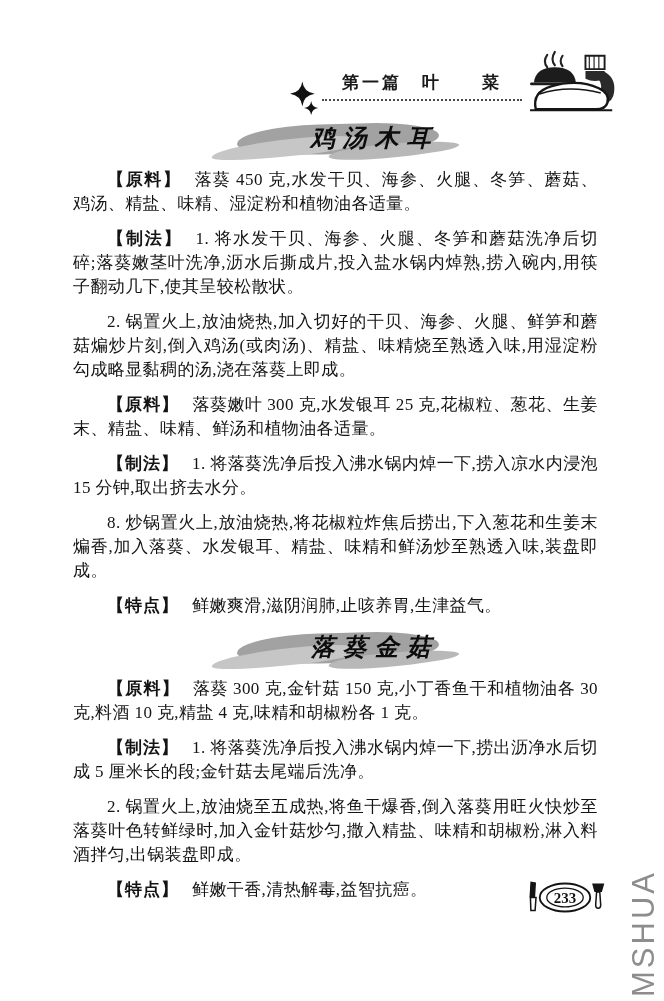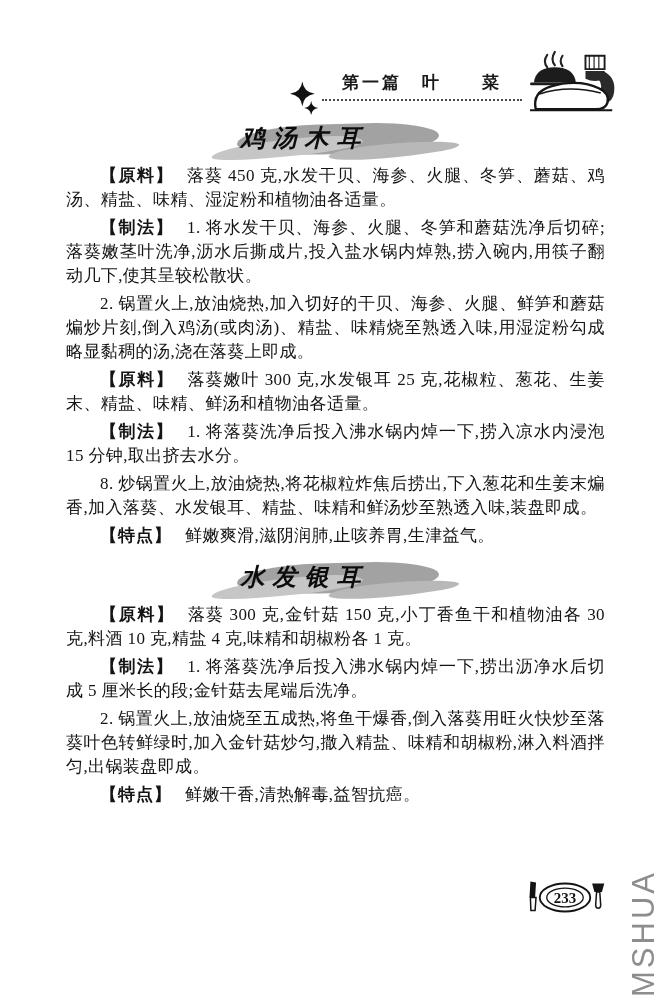--- a/index.html
+++ b/index.html
@@ -78,33 +78,33 @@
     right: -20px; bottom: -4px;
     width: 65%; height: 45%;
     background: #b8b8b8;
     border-radius: 50% 50% 60% 40% / 60% 50% 55% 45%;
     transform: rotate(-3deg);
   }
   .banner-title {
     position: relative;
     z-index: 1;
     display: block;
-    text-align: left;
+    text-align: right;
     font-family: "Liberation Serif", serif;
     font-style: italic;
     font-weight: bold;
     font-size: 24px;
     line-height: 33px;
     letter-spacing: 8px;
     text-indent: 8px;
     color: #0c0c0c;
   }
 
   .para {
-    margin: 4px;
+    margin: 11px;
     font-size: 17px;
     line-height: 24px;
     text-indent: 2em;
     text-align: justify;
     letter-spacing: 0.4px;
   }
   .para .label {
     font-family: "Liberation Sans", sans-serif;
     font-weight: bold;
     margin-right: 13px;
@@ -180,21 +180,21 @@
     <section class="recipe">
       <p class="para"><span class="label">【原料】</span><span>落葵嫩叶 300 克,水发银耳 25 克,花椒粒、葱花、生姜末、精盐、味精、鲜汤和植物油各适量。</span></p>
       <p class="para"><span class="label">【制法】</span><span>1. 将落葵洗净后投入沸水锅内焯一下,捞入凉水内浸泡 15 分钟,取出挤去水分。</span></p>
       <p class="para"><span>8. 炒锅置火上,放油烧热,将花椒粒炸焦后捞出,下入葱花和生姜末煸香,加入落葵、水发银耳、精盐、味精和鲜汤炒至熟透入味,装盘即成。</span></p>
       <p class="para"><span class="label">【特点】</span><span>鲜嫩爽滑,滋阴润肺,止咳养胃,生津益气。</span></p>
     </section>
 
     <section class="recipe">
       <div class="banner">
         <div class="banner-bg"></div>
-        <span class="banner-title">水发银耳</span>
+        <span class="banner-title">落葵金菇</span>
       </div>
       <p class="para"><span class="label">【原料】</span><span>落葵 300 克,金针菇 150 克,小丁香鱼干和植物油各 30 克,料酒 10 克,精盐 4 克,味精和胡椒粉各 1 克。</span></p>
       <p class="para"><span class="label">【制法】</span><span>1. 将落葵洗净后投入沸水锅内焯一下,捞出沥净水后切成 5 厘米长的段;金针菇去尾端后洗净。</span></p>
       <p class="para"><span>2. 锅置火上,放油烧至五成热,将鱼干爆香,倒入落葵用旺火快炒至落葵叶色转鲜绿时,加入金针菇炒匀,撒入精盐、味精和胡椒粉,淋入料酒拌匀,出锅装盘即成。</span></p>
       <p class="para"><span class="label">【特点】</span><span>鲜嫩干香,清热解毒,益智抗癌。</span></p>
     </section>
 
   </div>
 
   <div class="footer-badge">

